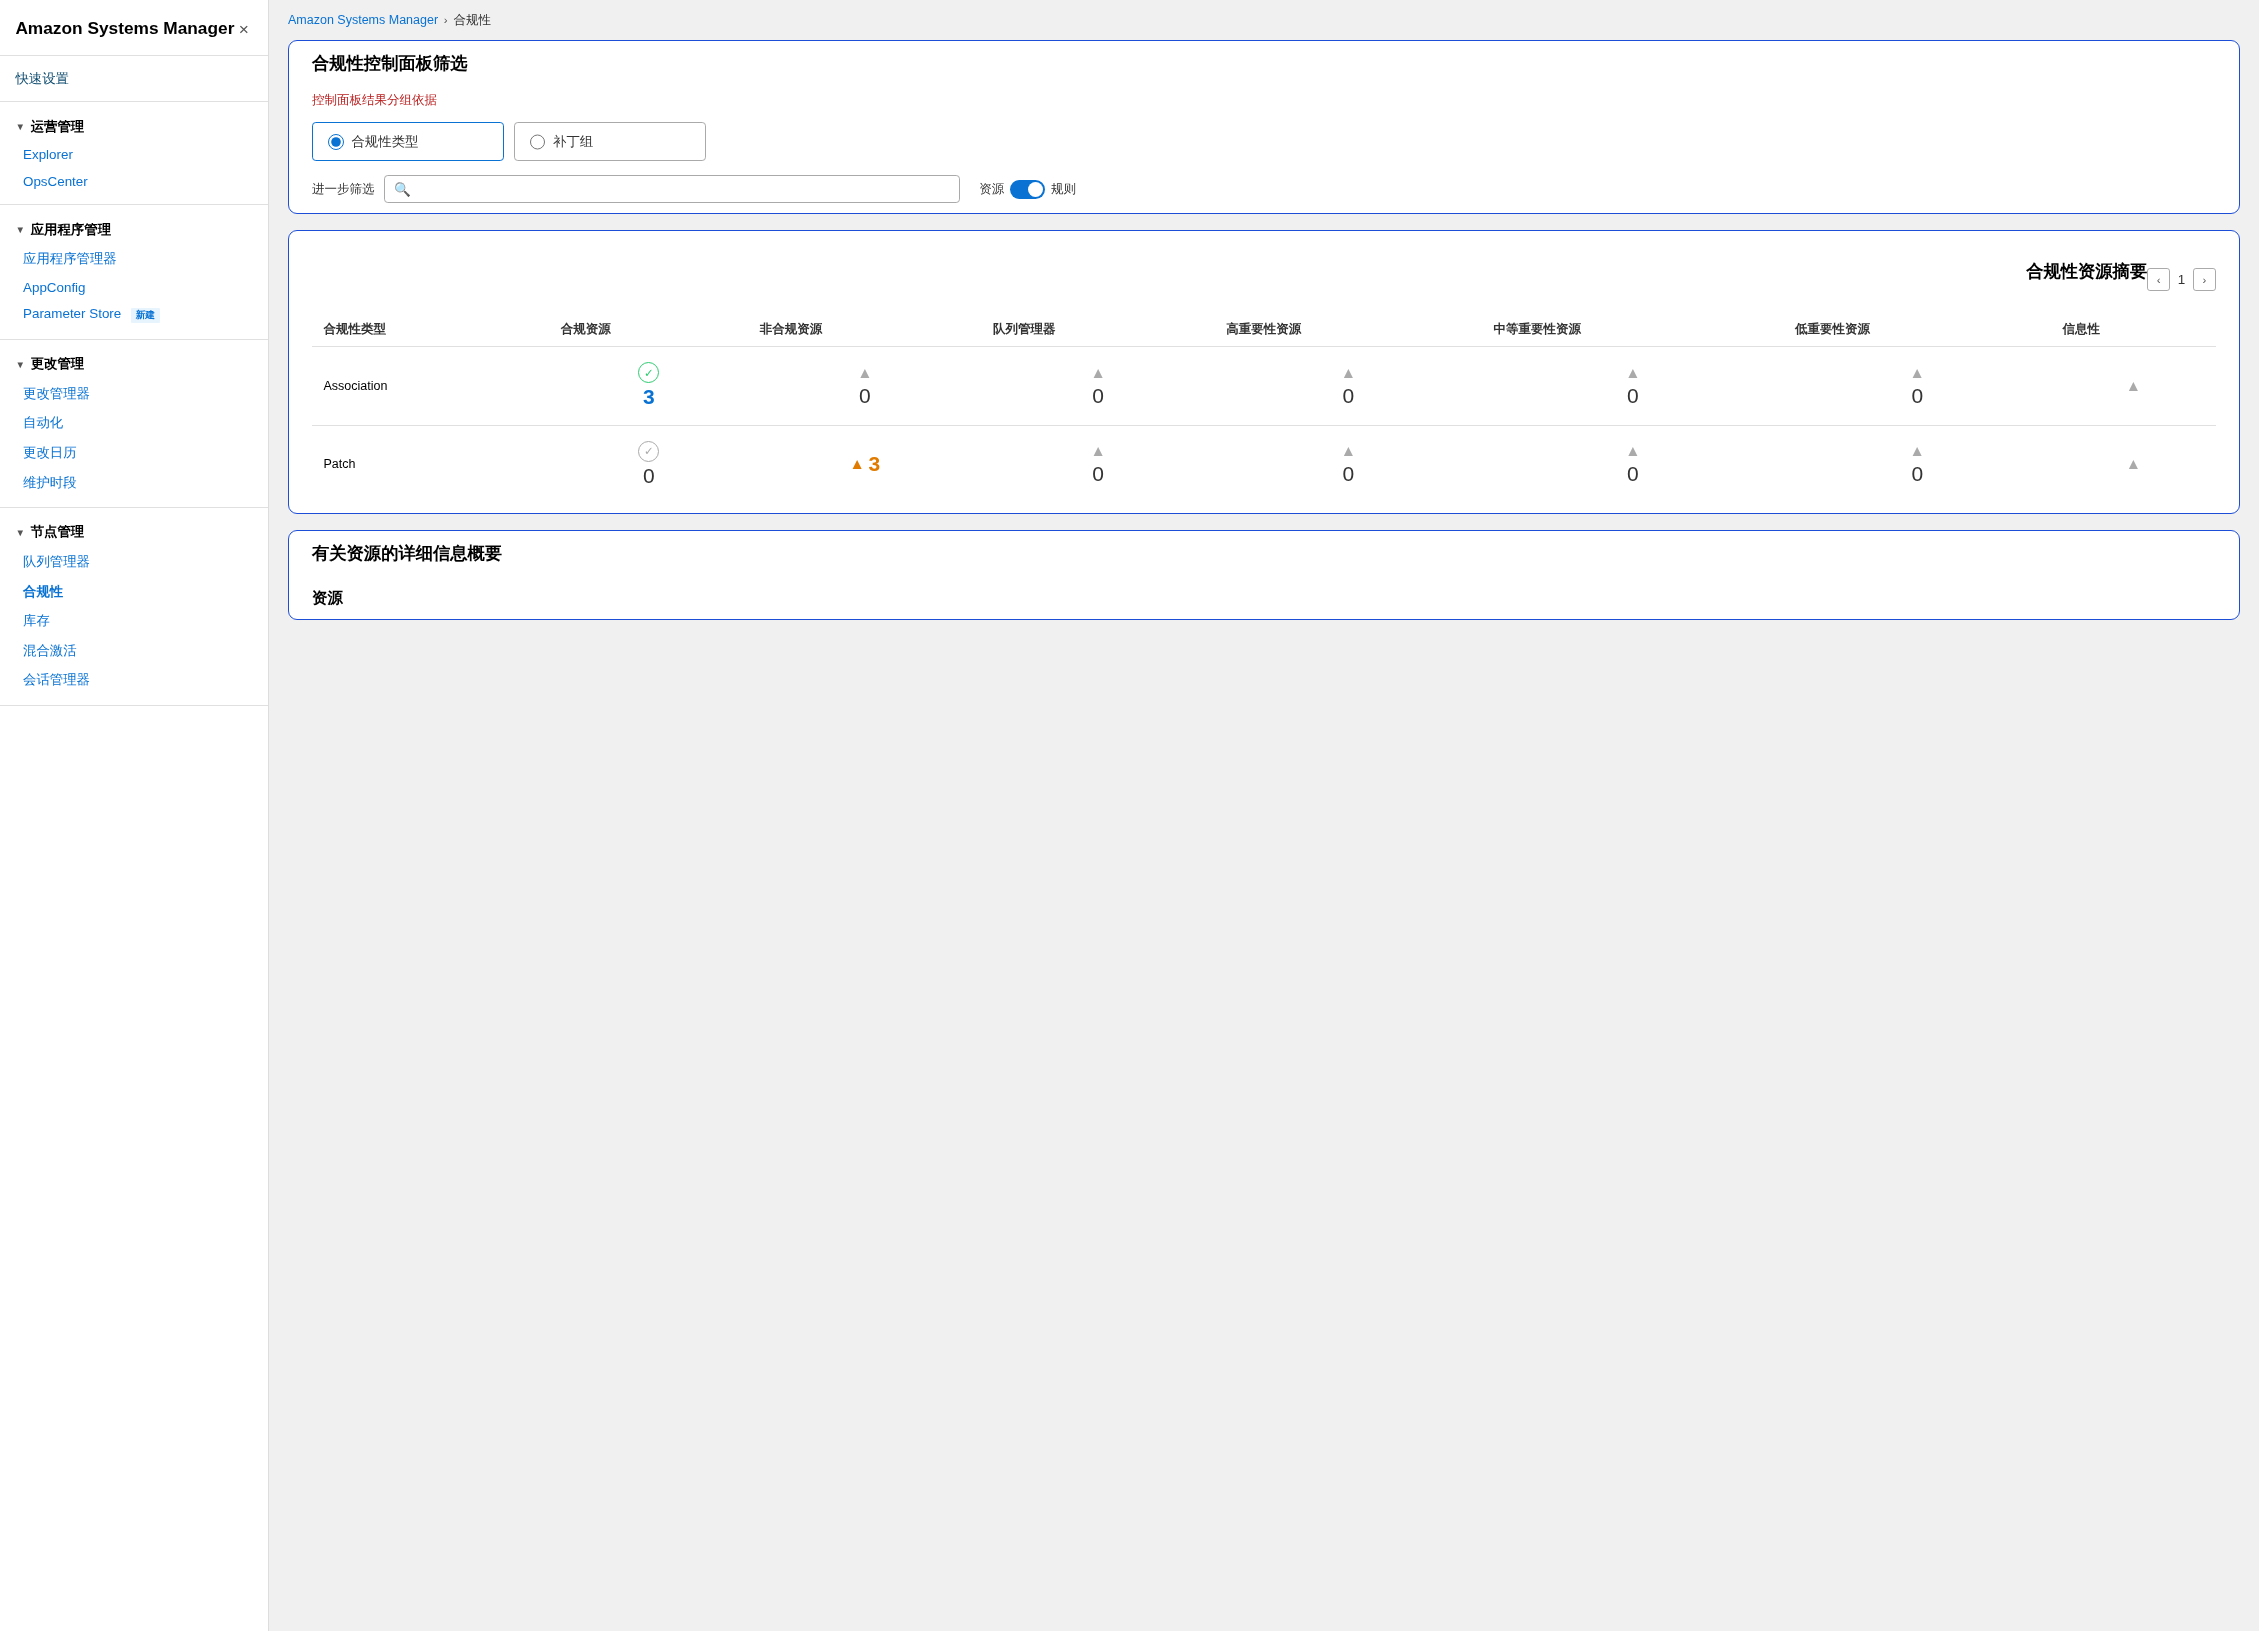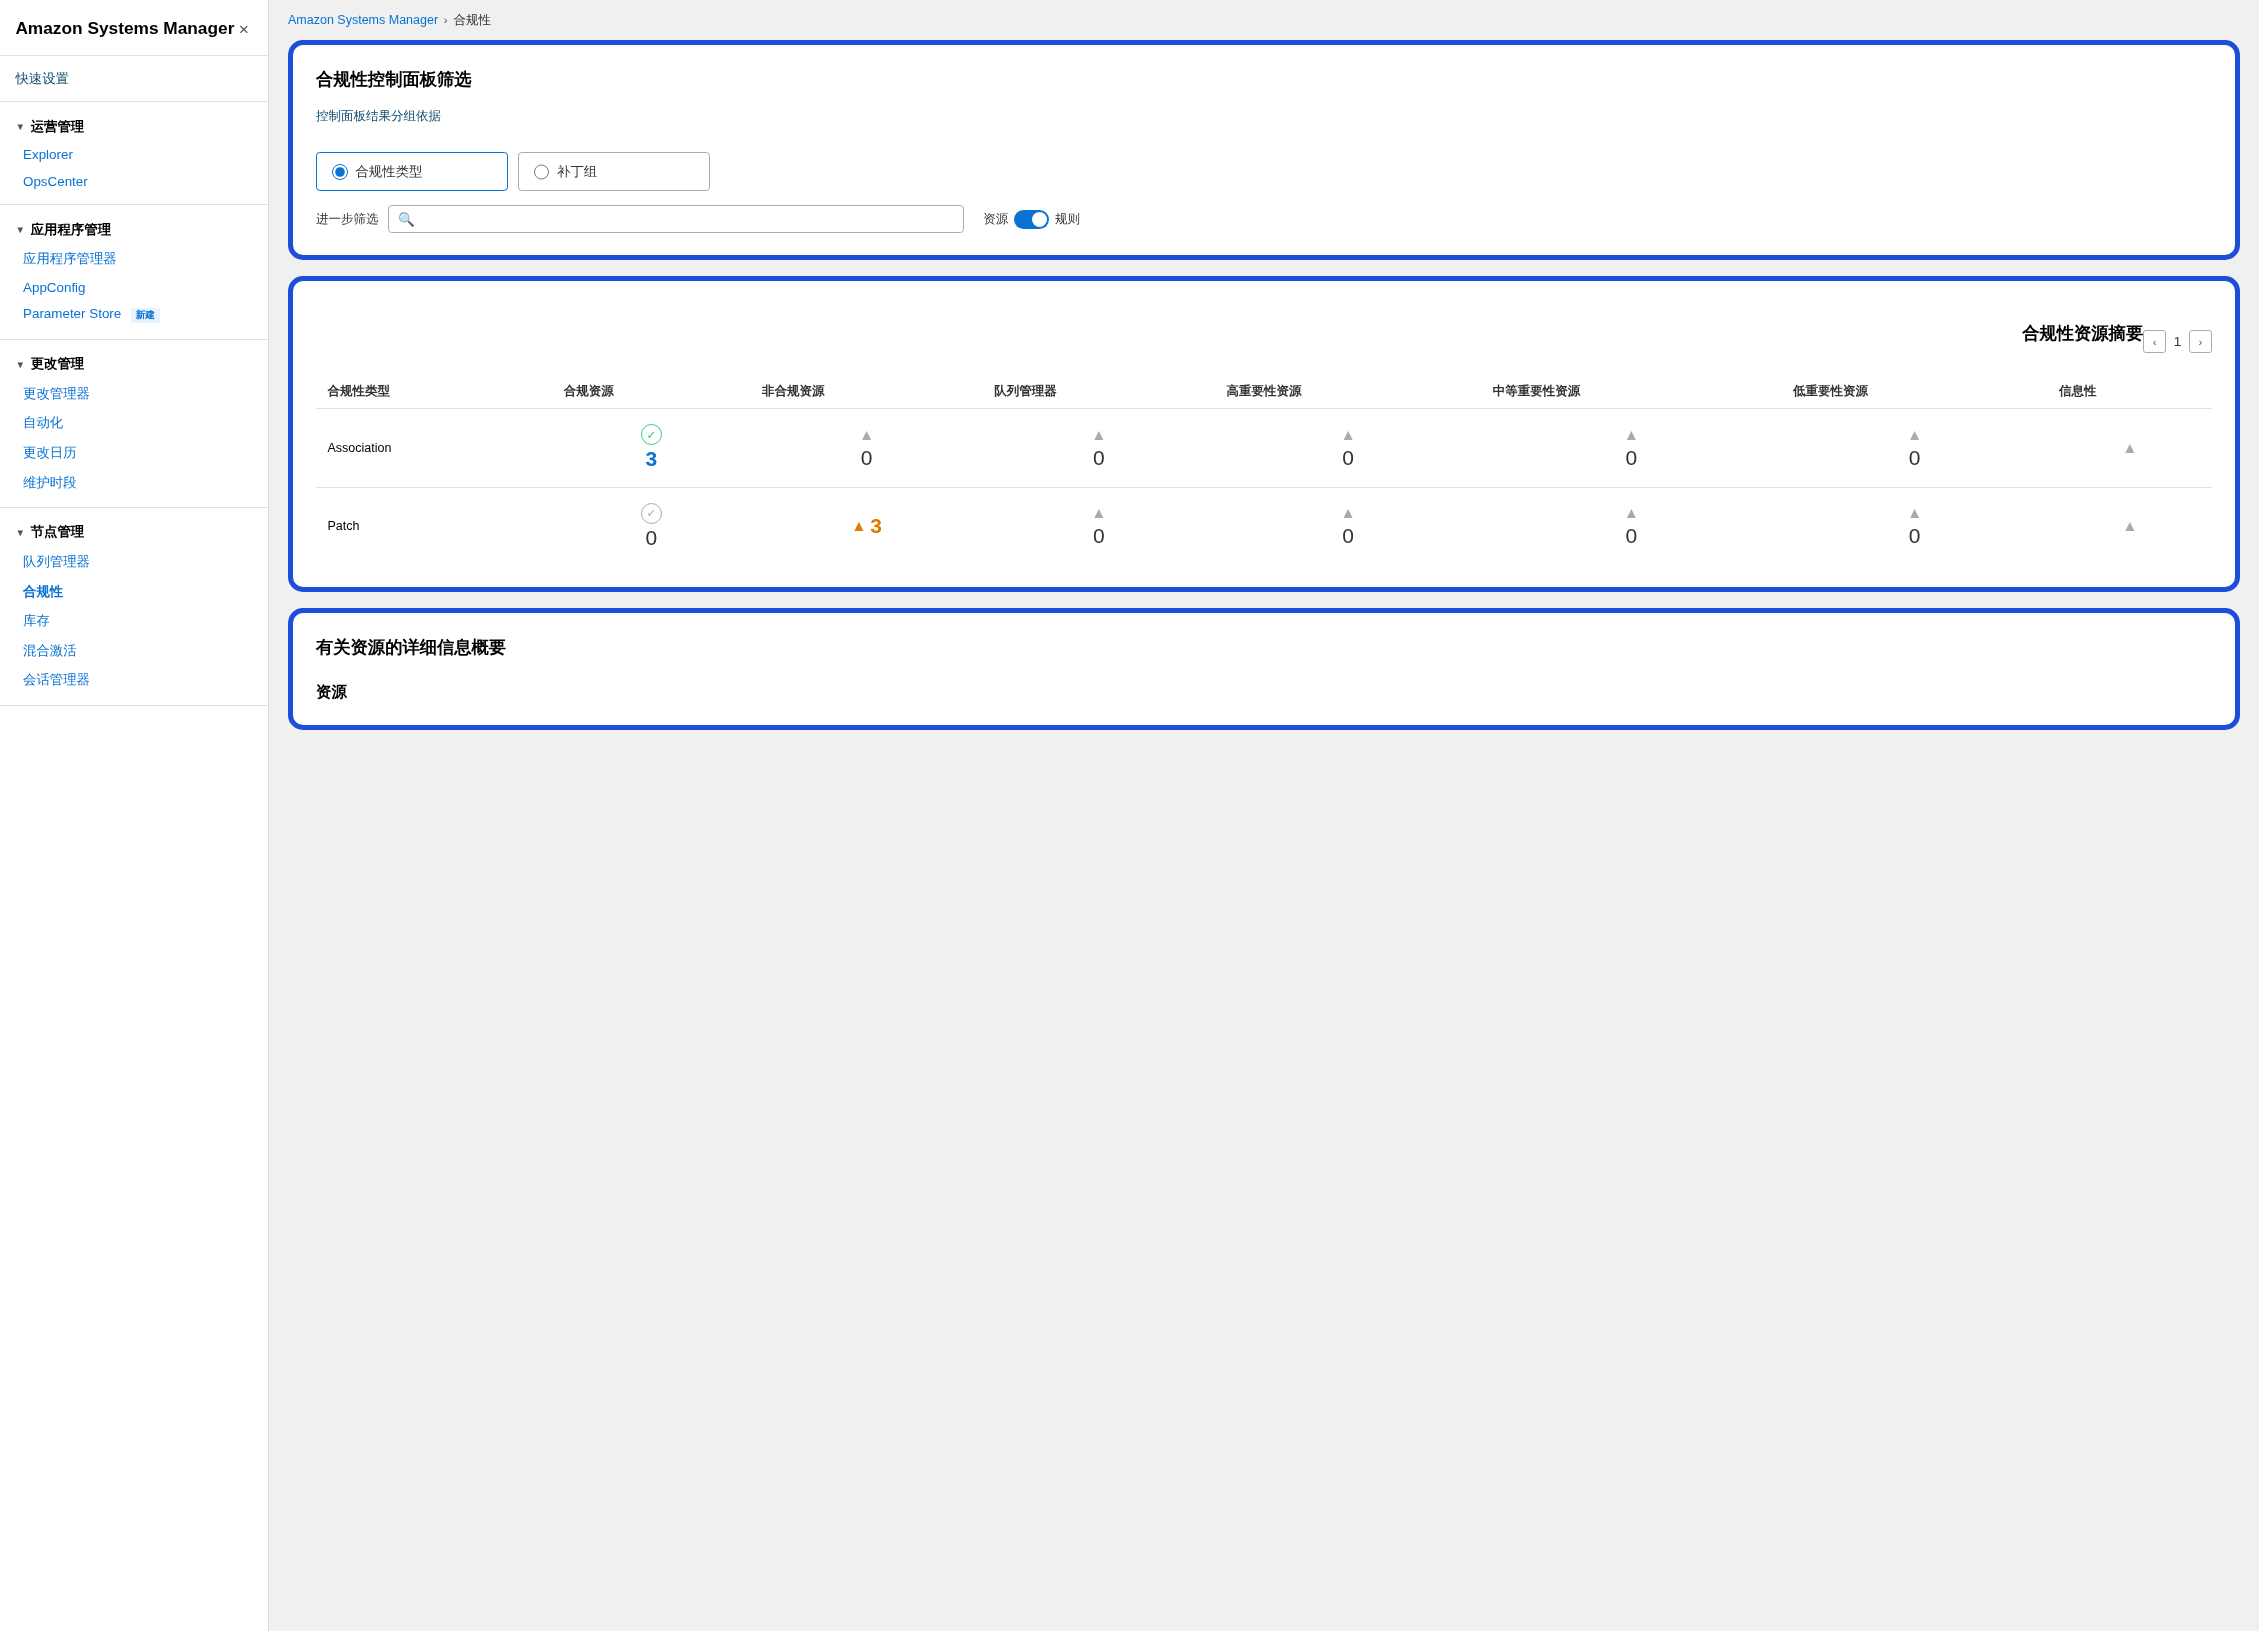--- a/index.html
+++ b/index.html
@@ -116,37 +116,37 @@
       color: #555;
       font-size: 11.5px;
     }
     .breadcrumb-current {
       color: #333;
     }
 
     
     .card {
       background: #fff;
-      border: 5px solid #1d4ed8;
-      border-radius: 15px;
+      border: 1px solid #1d4ed8;
+      border-radius: 9px;
       margin: 0 19px 15.4px 19px;
-      padding: 22px 23px;
+      padding: 10px 23px;
     }
     .card-title {
       font-size: 17.3px;
       font-weight: 600;
       color: #000;
       margin-bottom: 17.3px;
     }
 
     
     .filter-label {
       font-size: 12.5px;
-      color: #0c4a6e;
-      margin-bottom: 27px;
+      color: #b91c1c;
+      margin-bottom: 13px;
     }
     .radio-options {
       display: flex;
       flex-wrap: wrap;
       gap: 9.6px;
       margin-bottom: 9.6px;
     }
     .radio-box {
       display: flex;
       align-items: center;

